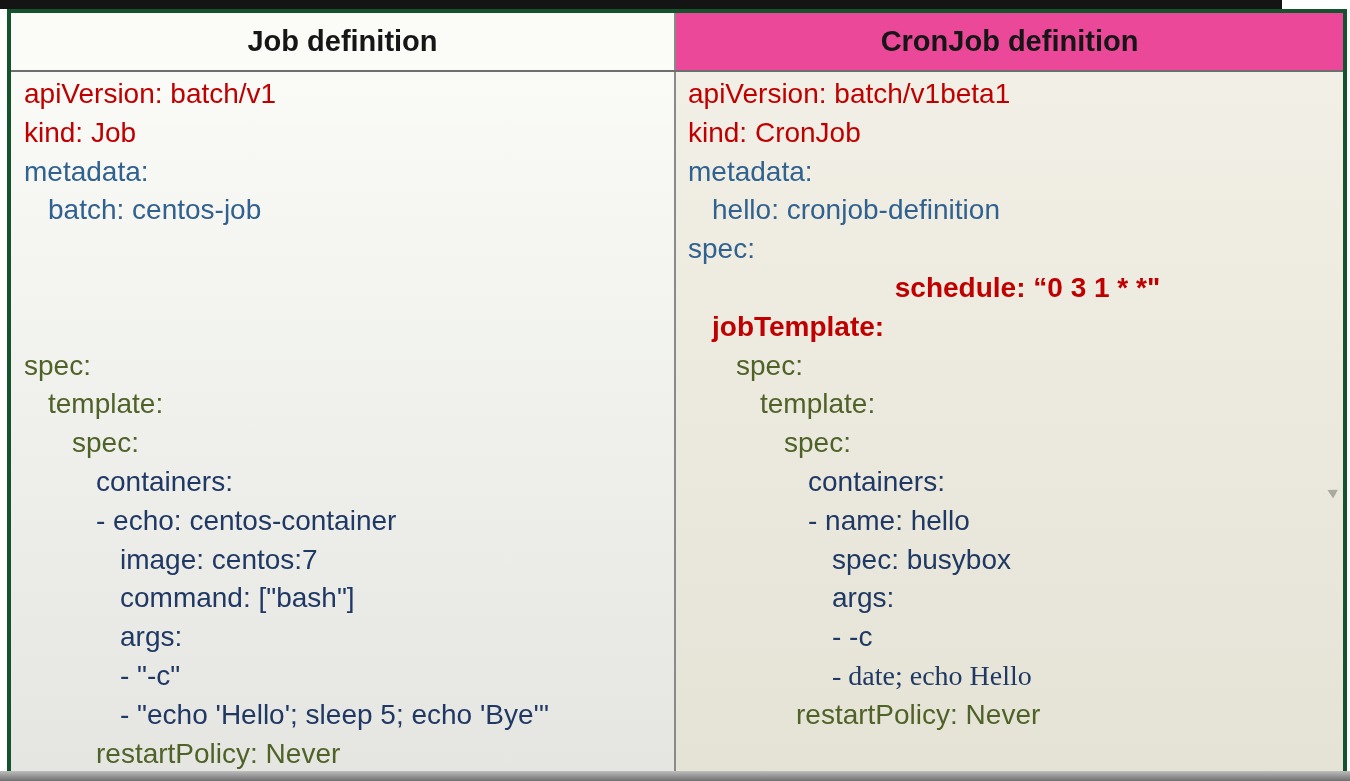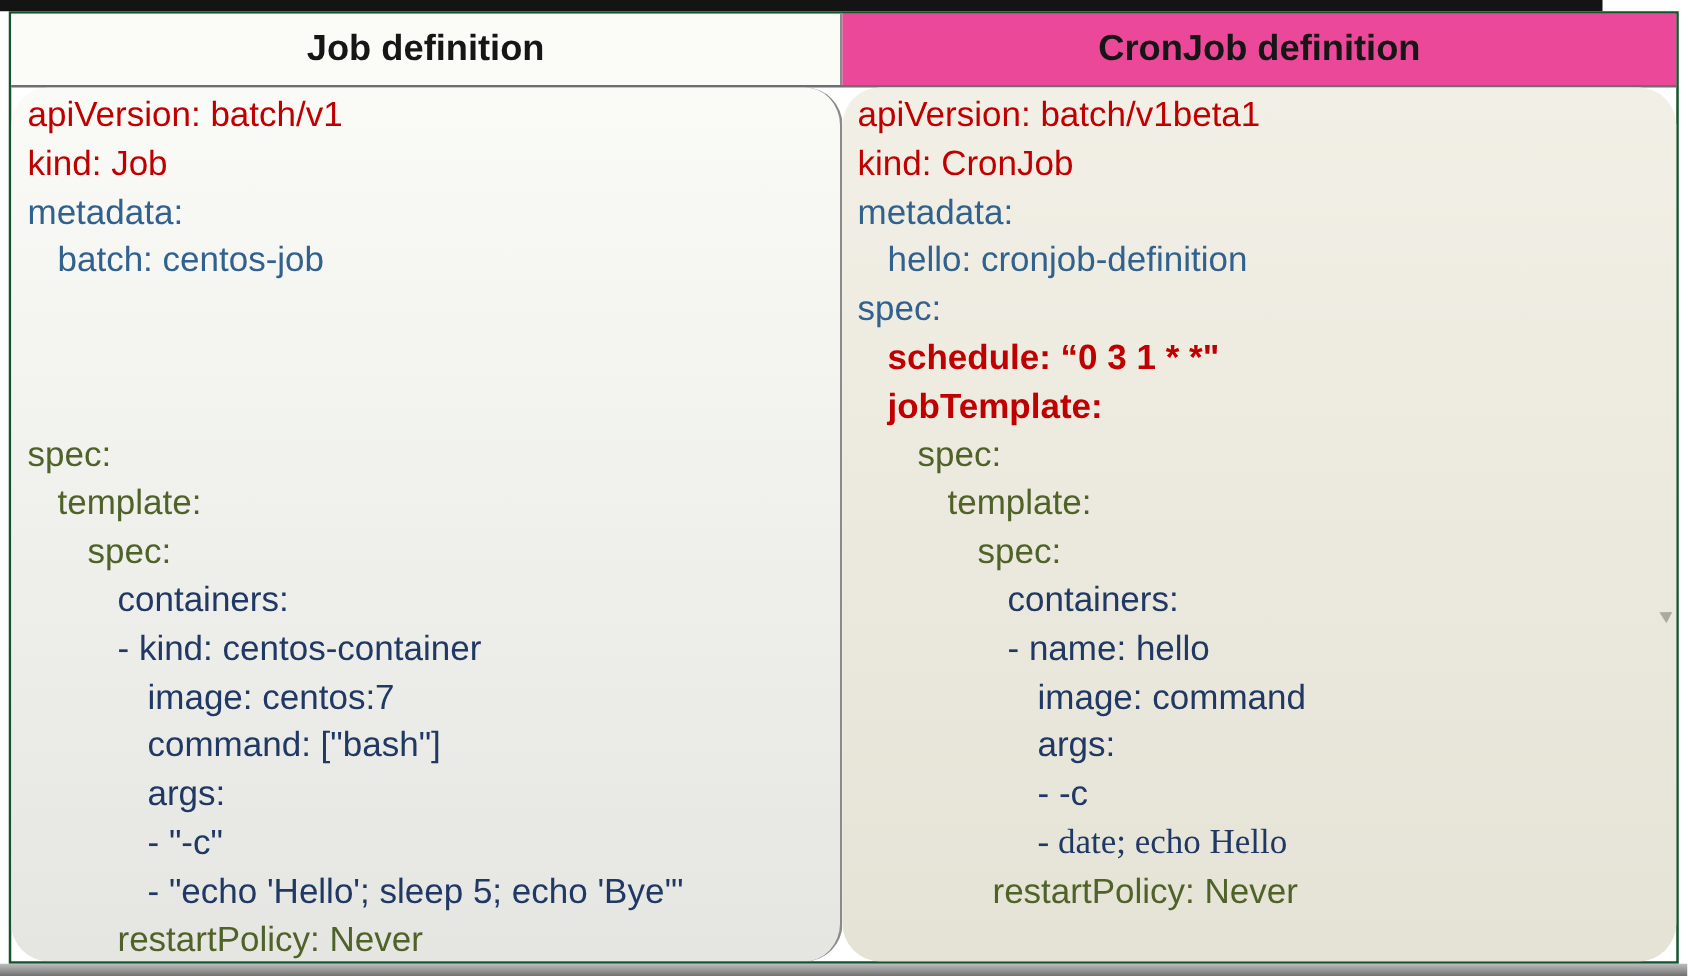--- a/index.html
+++ b/index.html
@@ -25,21 +25,21 @@
   .bottom-bar {
     position: absolute;
     left: 0; bottom: 0;
     width: 1350px; height: 10px;
     background: linear-gradient(#bdbdbd, #6f6f6f);
   }
   .table {
     position: absolute;
     left: 7px; top: 9px;
     width: 1332px; height: 758px;
-    border: 2px solid #14532d;
+    border: 4px solid #14532d;
     display: flex;
     flex-direction: column;
     box-sizing: content-box;
   }
   .header-row {
     display: flex;
     height: 57px;
     border-bottom: 2px solid #6e6e6e;
     flex: 0 0 auto;
   }
@@ -61,21 +61,20 @@
     justify-content: center;
     font-size: 29px;
     font-weight: bold;
     color: #161616;
   }
   .hcell.left  { background: #fbfbf8; }
   .hcell.right { background: #ec4899; }
   .bcell {
     padding: 3px 0 0 13px;
     overflow: hidden;
-    border-radius: 30px;
   }
   .bcell.left  { background: linear-gradient(180deg, #fafaf7 0%, #ececе8 70%, #e4e4e0 100%);
                  background: linear-gradient(180deg, #fafaf7, #e5e5e1); }
   .bcell.right { background: linear-gradient(180deg, #f2f0e6, #e5e3d6); padding-left: 12px; }
   .line {
     height: 38.8px;
     line-height: 38.8px;
     font-size: 28px;
     white-space: pre;
   }
@@ -108,42 +107,42 @@
           <div class="line" style="padding-left: 0px; color: rgb(192, 0, 0);">kind: Job</div>
           <div class="line" style="padding-left: 0px; color: rgb(49, 97, 142);">metadata:</div>
           <div class="line" style="padding-left: 24px; color: rgb(49, 97, 142);">batch: centos-job</div>
           <div class="line" style="padding-left: 0px; color: rgb(31, 56, 100);">&nbsp;</div>
           <div class="line" style="padding-left: 0px; color: rgb(31, 56, 100);">&nbsp;</div>
           <div class="line" style="padding-left: 0px; color: rgb(31, 56, 100);">&nbsp;</div>
           <div class="line" style="padding-left: 0px; color: rgb(79, 98, 40);">spec:</div>
           <div class="line" style="padding-left: 24px; color: rgb(79, 98, 40);">template:</div>
           <div class="line" style="padding-left: 48px; color: rgb(79, 98, 40);">spec:</div>
           <div class="line" style="padding-left: 72px; color: rgb(31, 56, 100);">containers:</div>
-          <div class="line" style="padding-left: 72px; color: rgb(31, 56, 100);">- kind: centos-container</div>
+          <div class="line" style="padding-left: 72px; color: rgb(31, 56, 100);">- echo: centos-container</div>
           <div class="line" style="padding-left: 96px; color: rgb(31, 56, 100);">image: centos:7</div>
           <div class="line" style="padding-left: 96px; color: rgb(31, 56, 100);">command: ["bash"]</div>
           <div class="line" style="padding-left: 96px; color: rgb(31, 56, 100);">args:</div>
           <div class="line" style="padding-left: 96px; color: rgb(31, 56, 100);">- "-c"</div>
           <div class="line" style="padding-left: 96px; color: rgb(31, 56, 100);">- "echo 'Hello'; sleep 5; echo 'Bye'"</div>
           <div class="line" style="padding-left: 72px; color: rgb(79, 98, 40);">restartPolicy: Never</div>
         </div>
       <div class="cell bcell right" id="col-cronjob">
           <div class="line" style="padding-left: 0px; color: rgb(192, 0, 0);">apiVersion: batch/v1beta1</div>
           <div class="line" style="padding-left: 0px; color: rgb(192, 0, 0);">kind: CronJob</div>
           <div class="line" style="padding-left: 0px; color: rgb(49, 97, 142);">metadata:</div>
           <div class="line" style="padding-left: 24px; color: rgb(49, 97, 142);">hello: cronjob-definition</div>
           <div class="line" style="padding-left: 0px; color: rgb(49, 97, 142);">spec:</div>
-          <div class="line bold" style="padding-left: 24px; color: rgb(192, 0, 0);">schedule: “0 3 1 * *"</div>
+          <div class="line bold" style="padding-left: 24px; color: rgb(192, 0, 0); text-align: center;">schedule: “0 3 1 * *"</div>
           <div class="line bold" style="padding-left: 24px; color: rgb(192, 0, 0);">jobTemplate:</div>
           <div class="line" style="padding-left: 48px; color: rgb(79, 98, 40);">spec:</div>
           <div class="line" style="padding-left: 72px; color: rgb(79, 98, 40);">template:</div>
           <div class="line" style="padding-left: 96px; color: rgb(79, 98, 40);">spec:</div>
           <div class="line" style="padding-left: 120px; color: rgb(31, 56, 100);">containers:</div>
           <div class="line" style="padding-left: 120px; color: rgb(31, 56, 100);">- name: hello</div>
-          <div class="line" style="padding-left: 144px; color: rgb(31, 56, 100);">image: command</div>
+          <div class="line" style="padding-left: 144px; color: rgb(31, 56, 100);">spec: busybox</div>
           <div class="line" style="padding-left: 144px; color: rgb(31, 56, 100);">args:</div>
           <div class="line" style="padding-left: 144px; color: rgb(31, 56, 100);">- -c</div>
           <div class="line" style="padding-left: 144px; color: rgb(31, 56, 100); font-family: Liberation Serif, serif;">- date; echo Hello</div>
           <div class="line" style="padding-left: 108px; color: rgb(79, 98, 40);">restartPolicy: Never</div>
         </div>
     </div>
   </div>
 
   <div class="bottom-bar"></div>
   <div class="cursor"></div>

